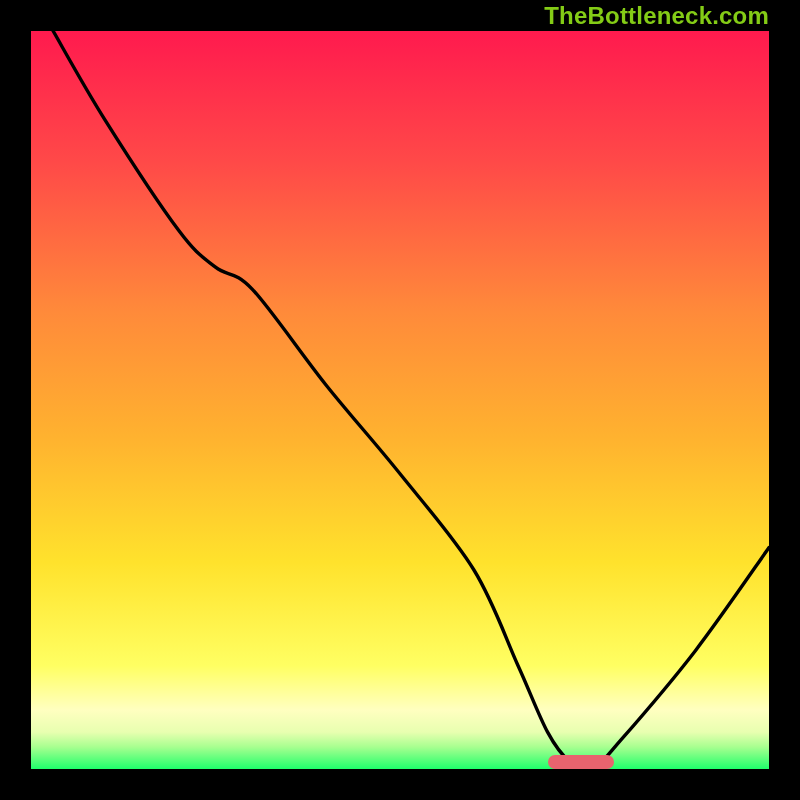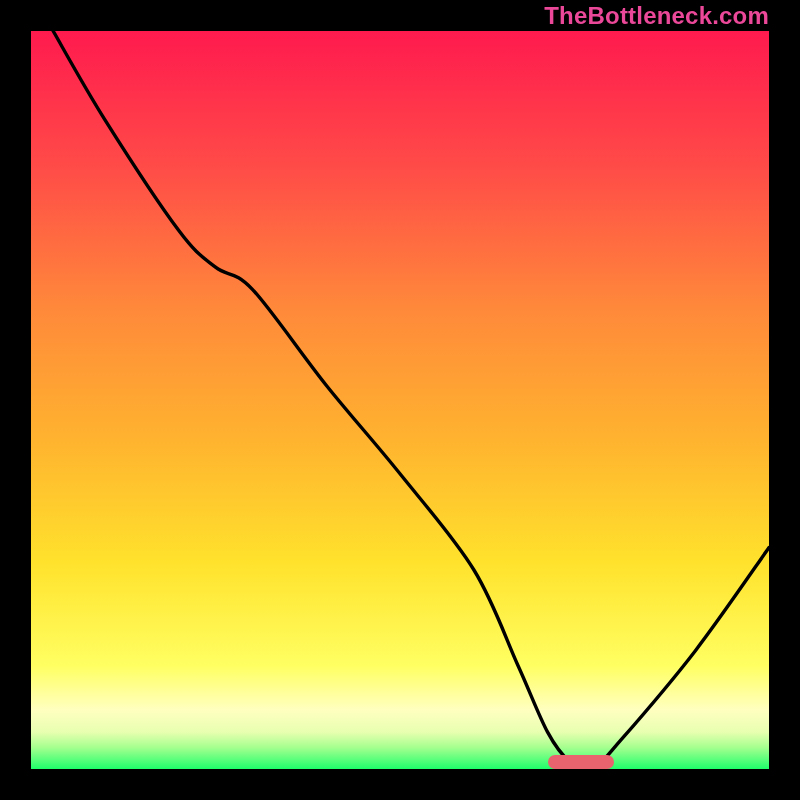--- a/index.html
+++ b/index.html
@@ -24,21 +24,21 @@
     top: 0;
     width: 738px;
     height: 738px;
   }
   .attribution {
     position: absolute;
     right: 31px;
     top: 2px;
     font-size: 24px;
     font-weight: bold;
-    color: #ec4899;
+    color: #84cc16;
     letter-spacing: 0.2px;
   }
   .curve {
     position: absolute;
     left: 0;
     top: 0;
     width: 738px;
     height: 738px;
   }
   .marker {

